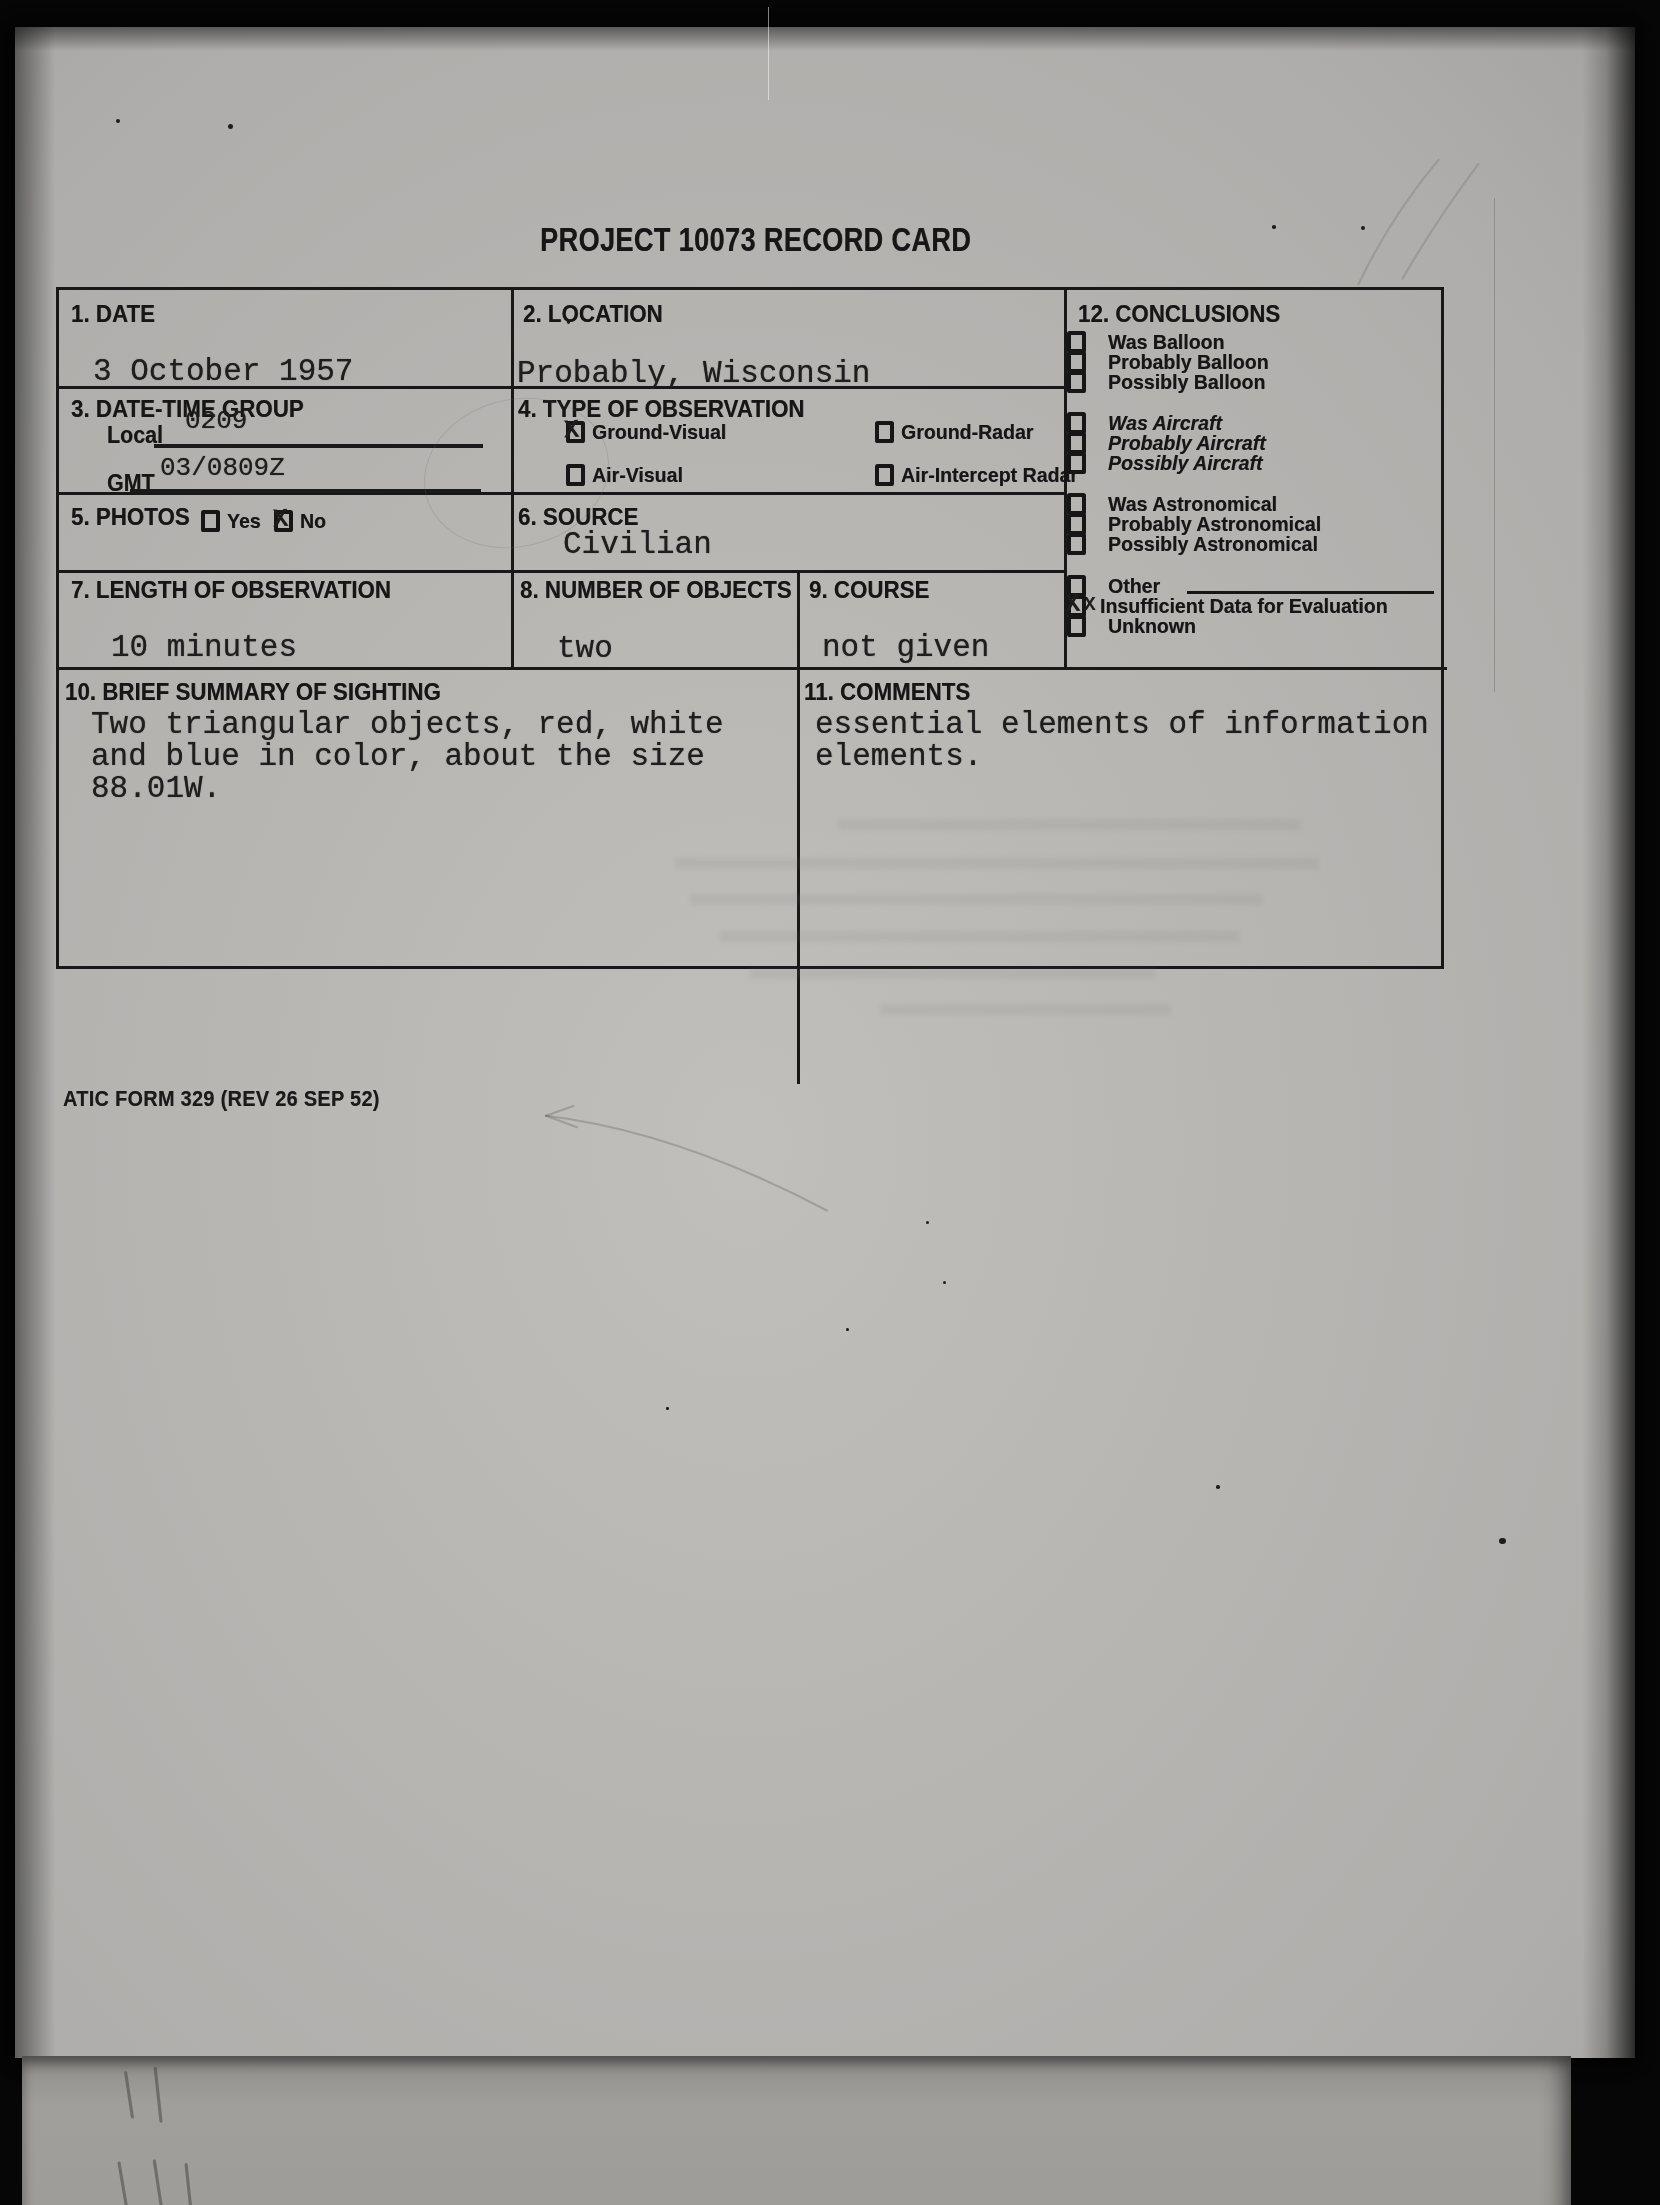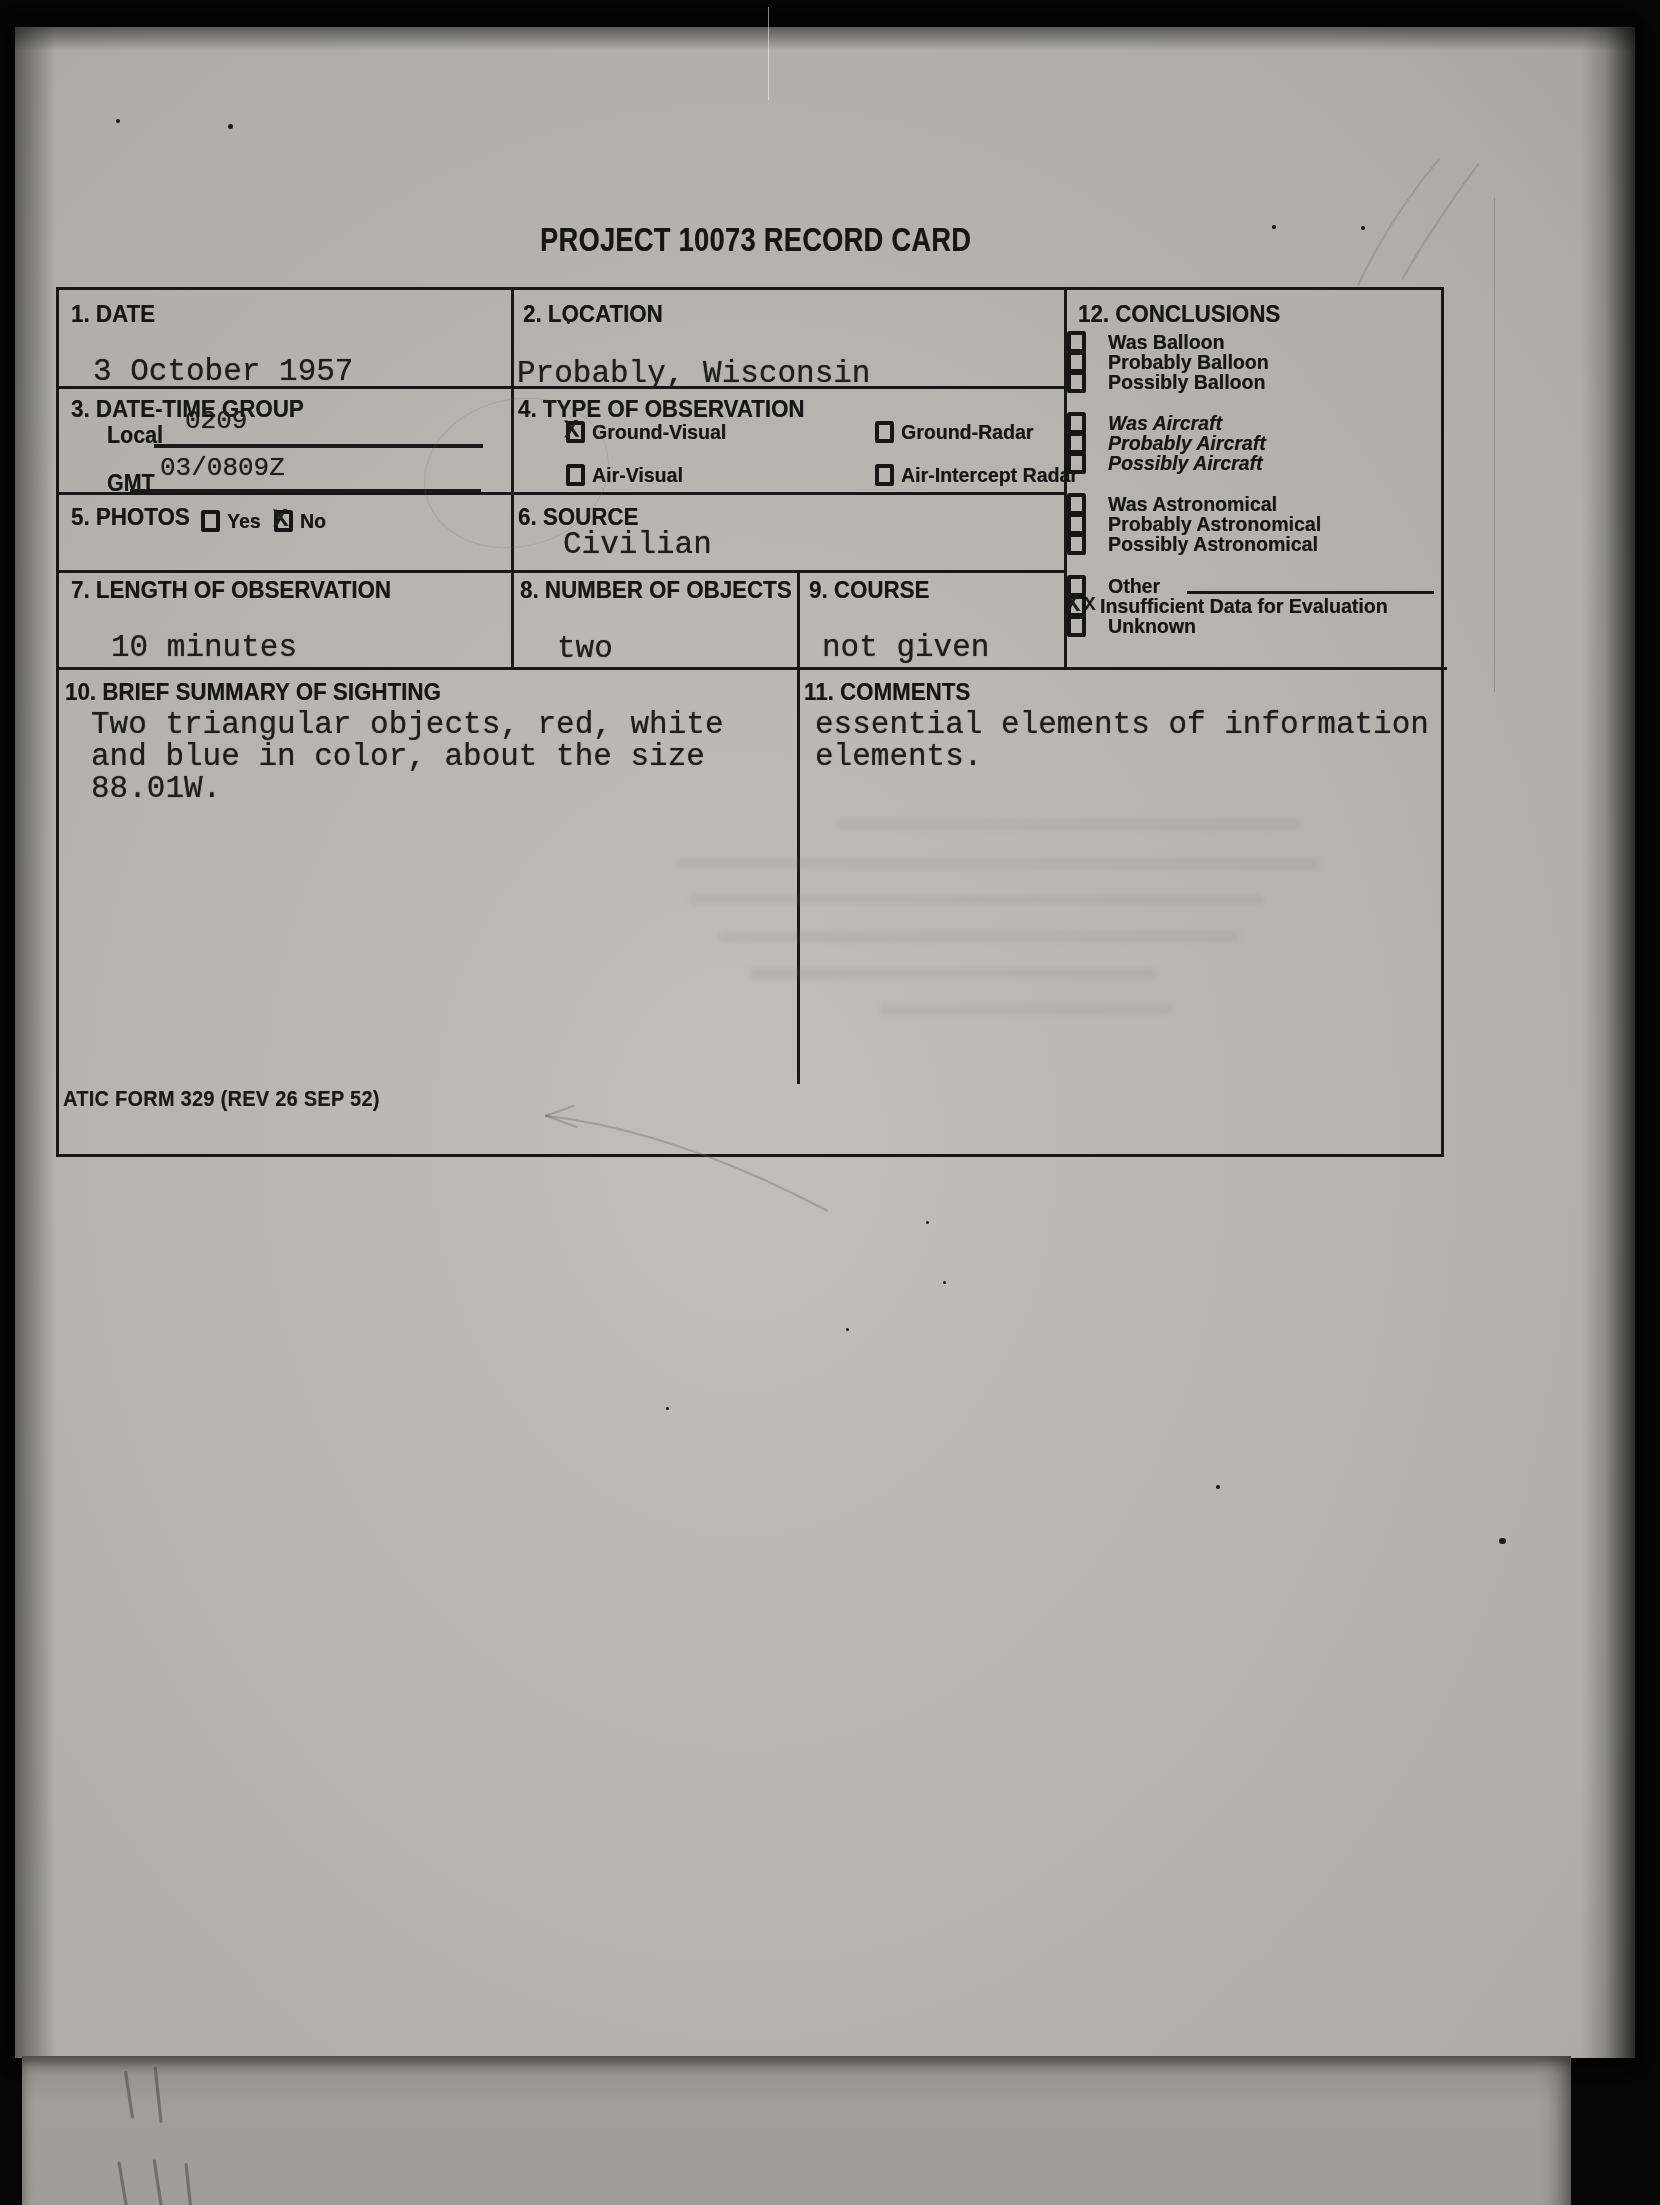--- a/index.html
+++ b/index.html
@@ -33,21 +33,21 @@
     text-shadow:0.4px 0.4px 0.4px rgba(10,10,10,.55);
   }
   .footer-id{
     position:absolute;left:63px;top:1086px;
     font-size:22px;font-weight:700;letter-spacing:0.4px;color:#1a1a1a;
     transform:scaleX(.9);transform-origin:left center;white-space:nowrap;
     text-shadow:0.4px 0.4px 0.4px rgba(10,10,10,.5);
   }
   
   .card{
-    position:absolute;left:56px;top:287px;width:1388px;height:870px;
+    position:absolute;left:56px;top:287px;width:1388px;height:682px;
     border:3.5px solid #181818;box-sizing:border-box;
   }
   .vline,.hline{position:absolute;background:#181818;}
   .v1{left:452px;top:0;width:3.1px;height:377px;}
   .v2{left:1005px;top:0;width:3.1px;height:377px;}
   .v3{left:738px;top:280px;width:3.1px;height:514px;}
   .h1{left:0;top:96px;width:1008px;height:3.1px;}
   .h2{left:0;top:202px;width:1008px;height:3.1px;}
   .h3{left:0;top:280px;width:1008px;height:3.1px;}
   .h4{left:0;top:377px;width:1388px;height:3.1px;}

